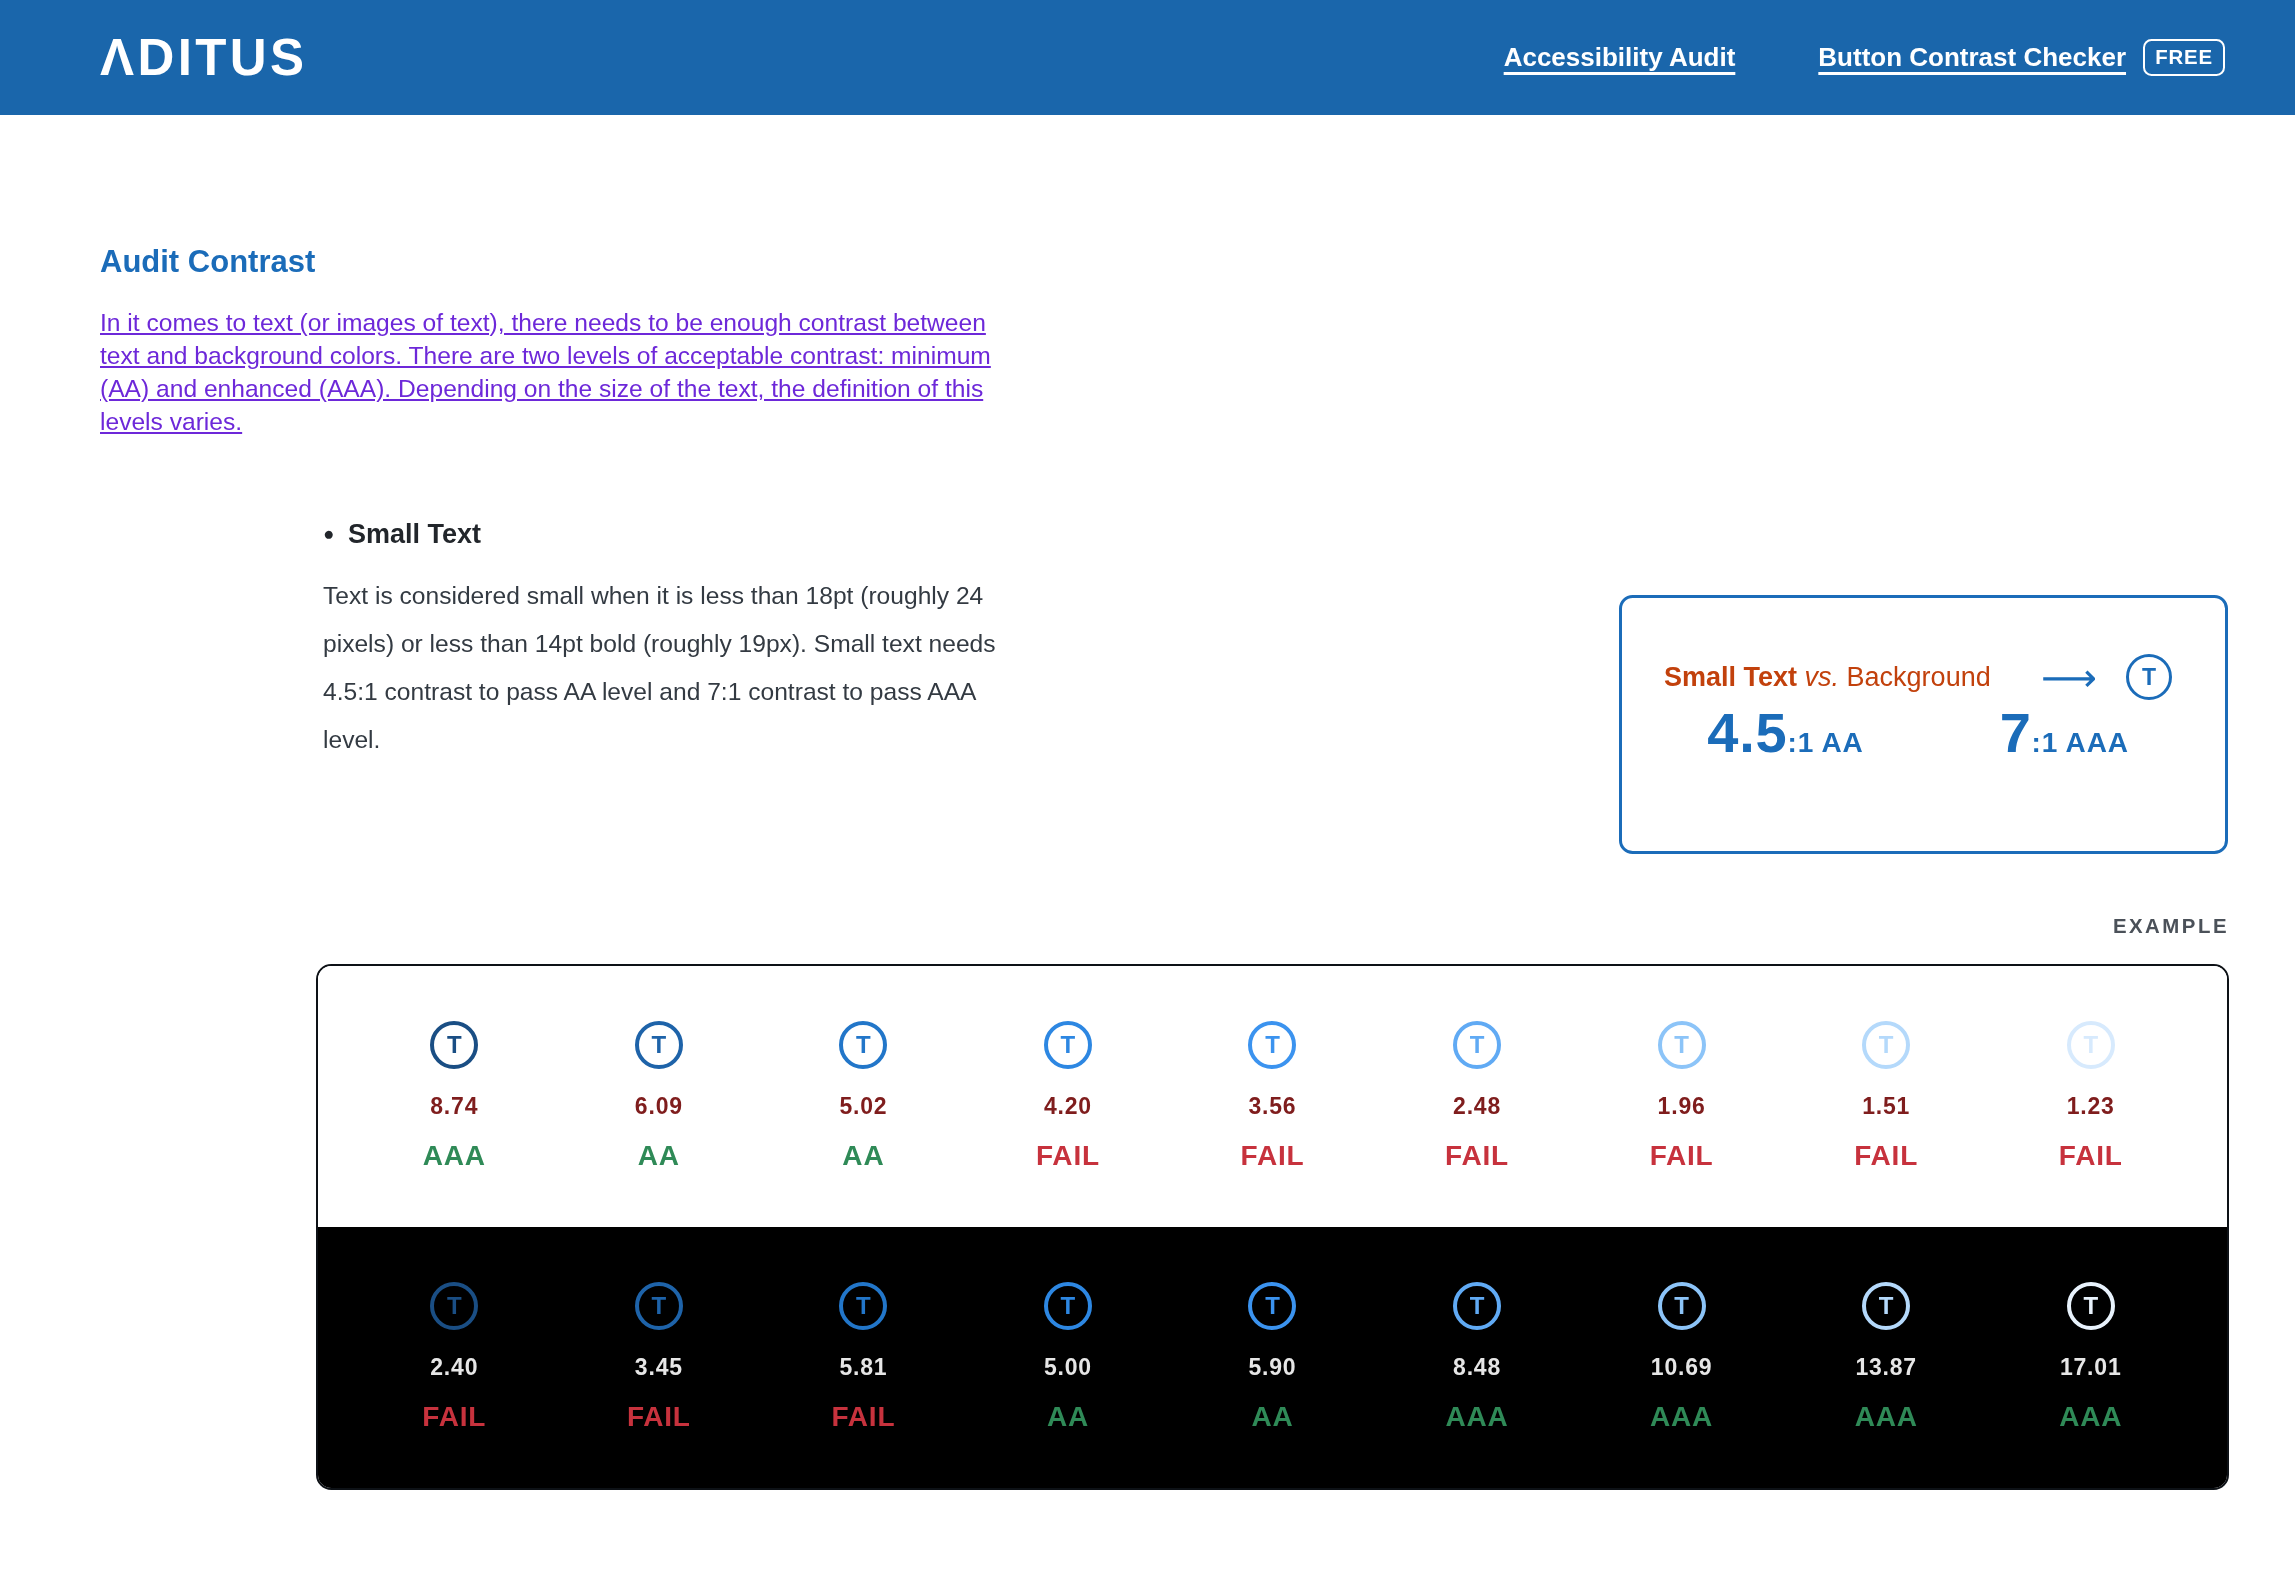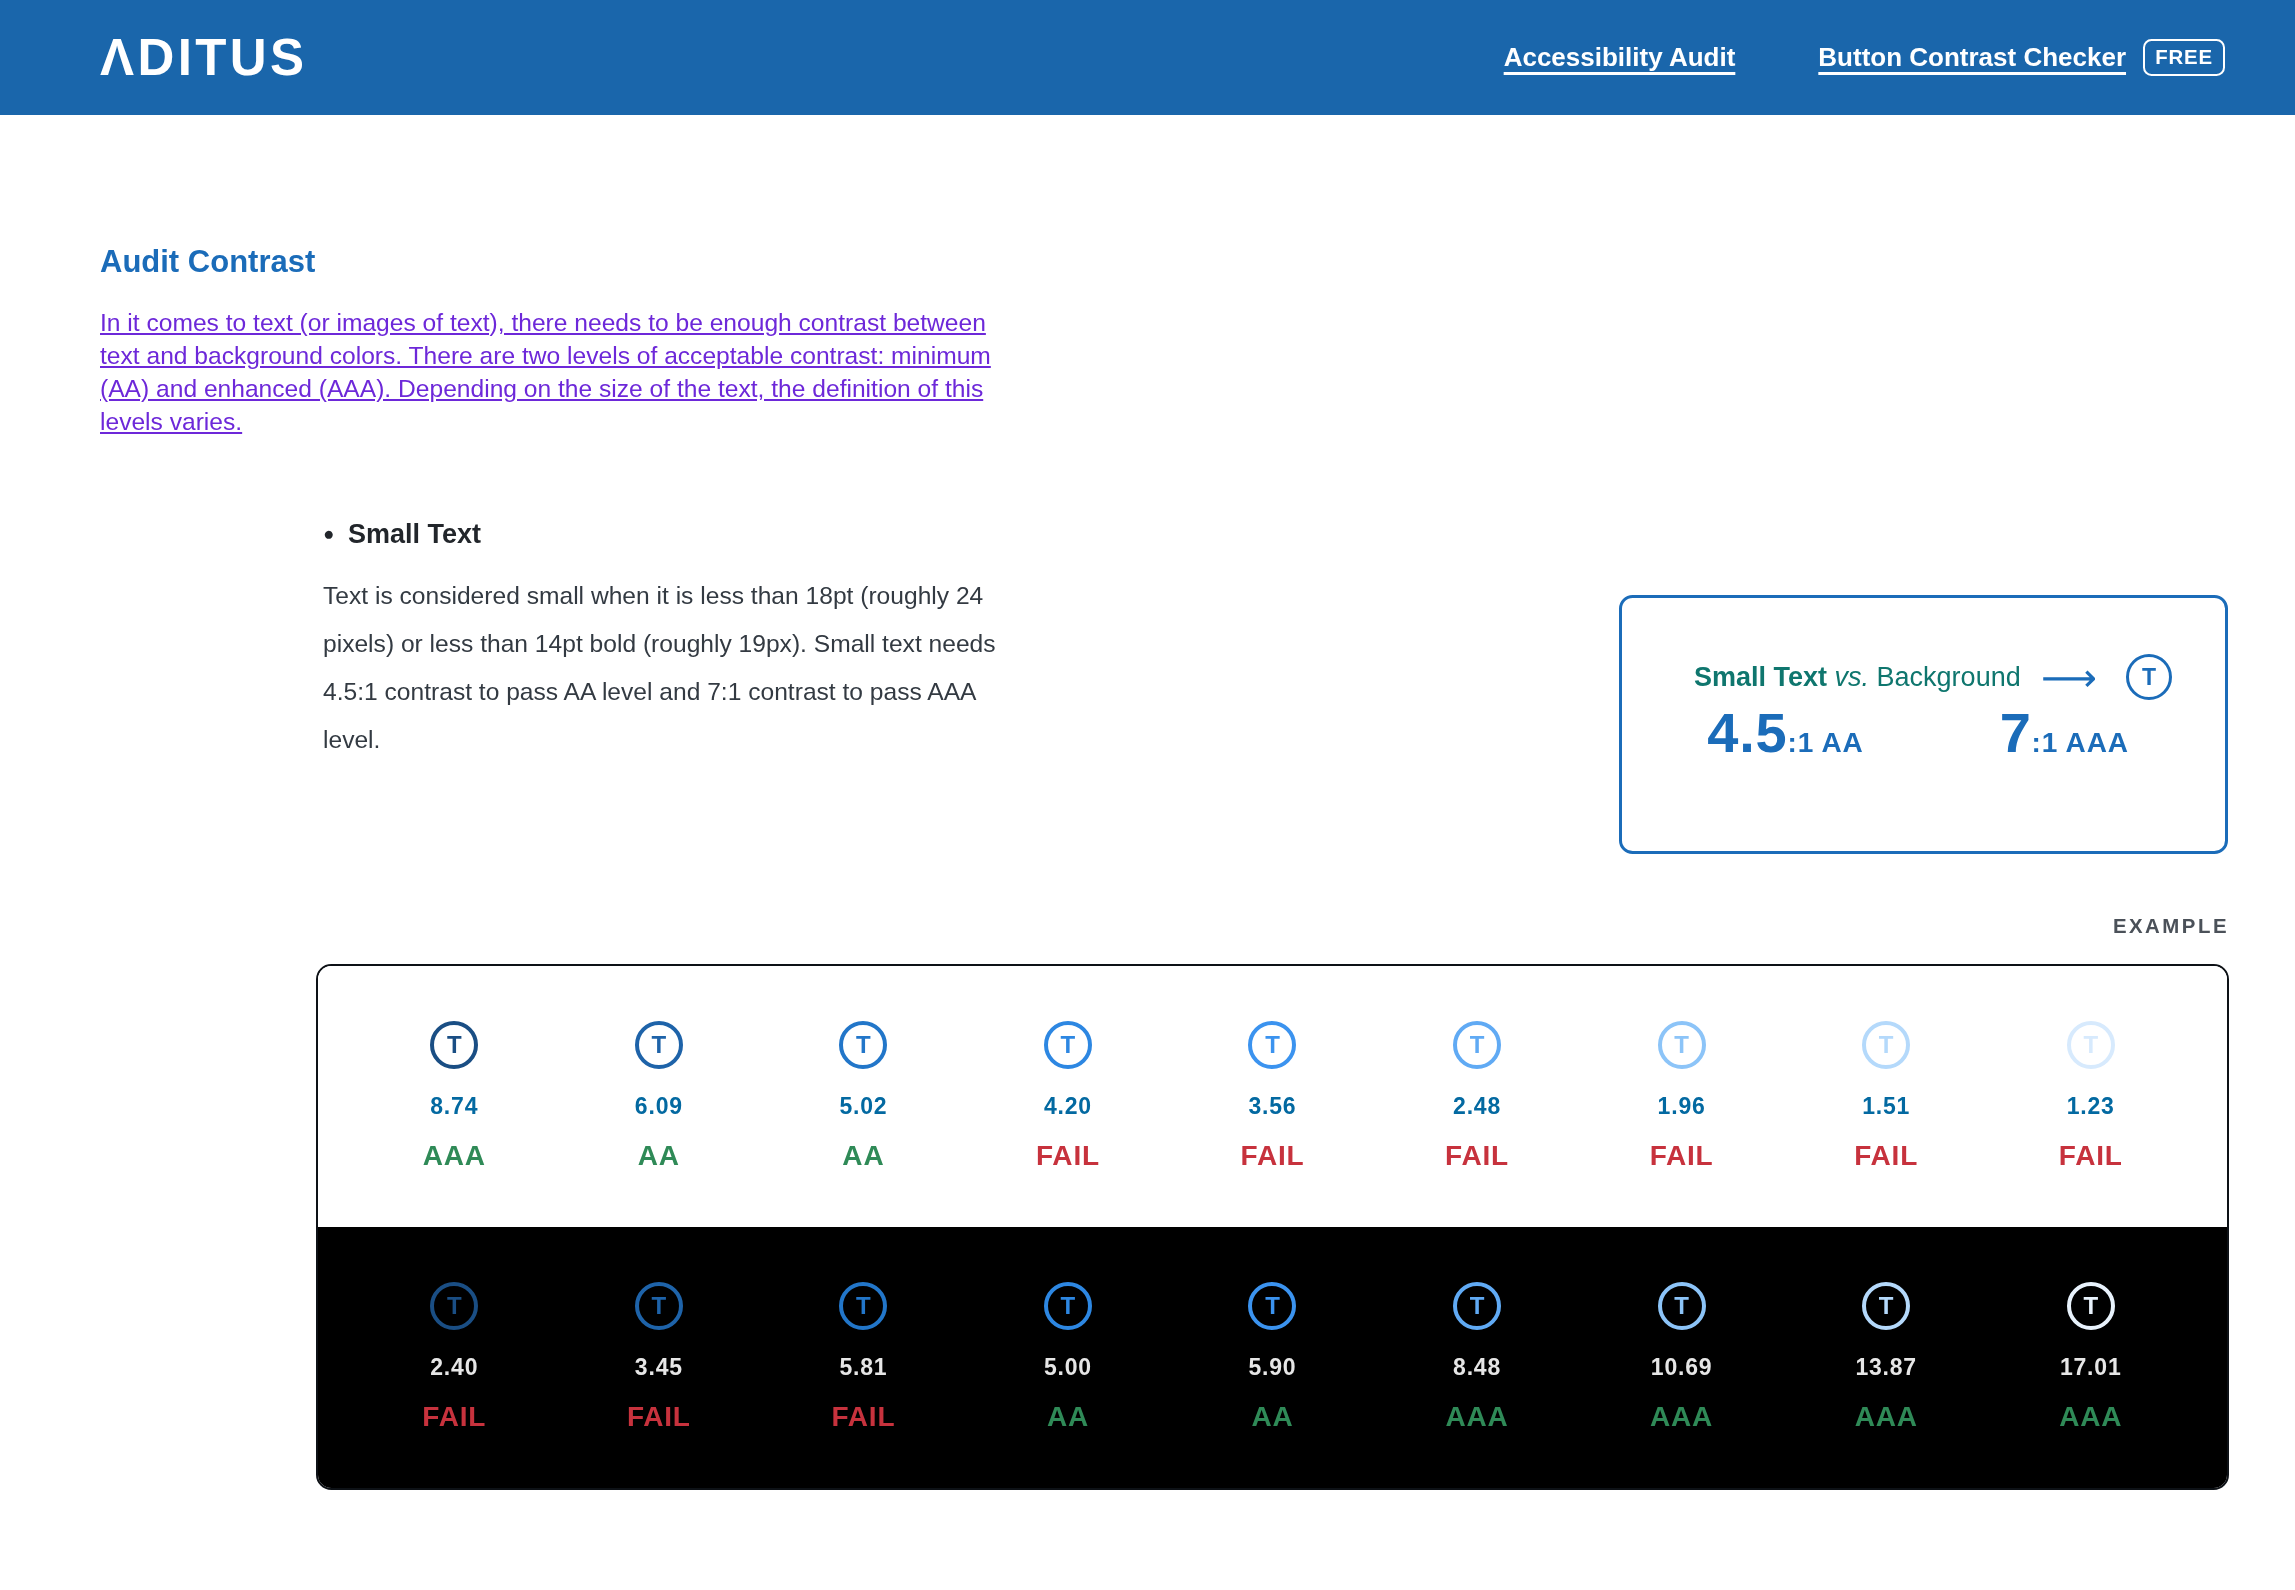--- a/index.html
+++ b/index.html
@@ -26,21 +26,21 @@
   .small-section { margin:81px 0 0 323px; }
   .small-heading { display:flex; align-items:center; gap:13.6px; color:#22262b; }
   .small-heading .bullet { font-size:18.7px; line-height:1; }
   .small-heading .label { font-size:27px; font-weight:bold; }
   .small-body { width:696px; font-size:24.6px; line-height:48px; color:#333a42; margin-top:22px; }
 
   
   .rule-card { position:absolute; left:1619px; top:595px; width:609px; height:259px;
                border:3.4px solid #1b6cb9; border-radius:13.6px; background:#ffffff; padding:0 53px 0 42px; }
   .card-line1 { display:flex; align-items:center; margin-top:56px; }
-  .card-title { font-size:27px; color:#0f766e; white-space:pre;margin-left:30px; }
+  .card-title { font-size:27px; color:#c2410c; white-space:pre; }
   .card-title .strong { font-weight:bold; }
   .card-title .vs { font-style:italic; }
   .card-arrow { font-size:39px; color:#1b6cb9; margin-left:auto; margin-right:29px; line-height:1; }
   .card-ticon { width:46px; height:46px; border:3.4px solid #1b6cb9; border-radius:50%;
                 display:flex; align-items:center; justify-content:center;
                 font-size:23px; font-weight:bold; color:#1b6cb9; flex:none; }
   .card-ratios { display:flex; justify-content:center; gap:136px; }
   .ratio-group { display:flex; align-items:baseline; color:#1b6cb9; font-weight:bold; }
   .ratio-group .big { font-size:56px; letter-spacing:0.8px; }
   .ratio-group .suffix { font-size:28px; letter-spacing:0.8px; }
@@ -51,21 +51,21 @@
   .example-box { position:absolute; top:964px; left:316px; width:1913px; height:526px;
                  border:2.5px solid #0d1116; border-radius:15.3px; overflow:hidden;
                  display:flex; flex-direction:column; }
   .ex-row { flex:1; display:grid; grid-template-columns:repeat(9,1fr); padding:0 34px;
             align-items:center; }
   .cell { display:flex; flex-direction:column; align-items:center; }
   .t-icon { width:48px; height:48px; border-radius:50%; border:4.2px solid currentColor;
             display:flex; align-items:center; justify-content:center;
             font-size:24px; font-weight:bold; }
   .ratio { font-size:23px; font-weight:bold; margin-top:24px; letter-spacing:0.8px; }
-  .ex-row.light .ratio { color:#0369a1; }
+  .ex-row.light .ratio { color:#7f1d1d; }
   .ex-row.dark  .ratio { color:#e6e6e6; }
   .status { font-size:28px; font-weight:bold; margin-top:20px; letter-spacing:0.8px; }
 </style>
 </head>
 <body>
 
 <header class="header">
   <a href="#" class="logo">ΛDITUS</a>
   <nav class="nav">
     <span class="nav-item">

